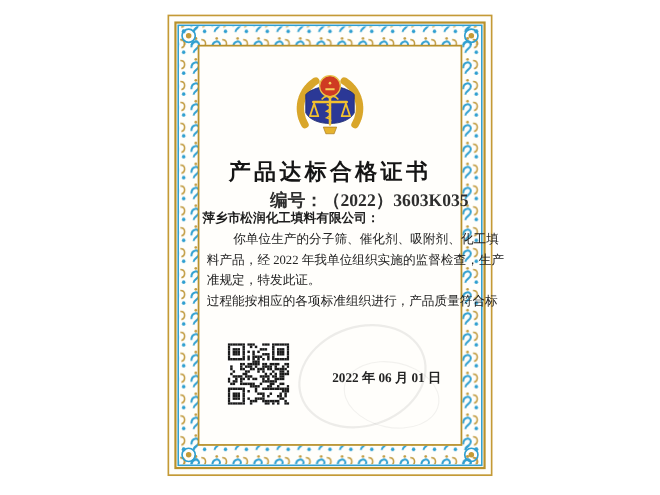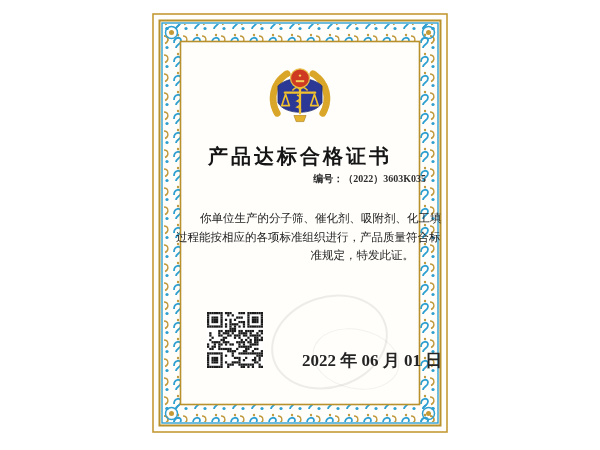--- a/index.html
+++ b/index.html
@@ -15,45 +15,45 @@
   .frame{position:absolute;left:0;top:0;}
   .content{position:absolute;left:0;top:0;width:296px;height:420px;}
   .emblem{position:absolute;left:110px;top:42px;}
   .cert-title{
     position:absolute;top:130px;left:0;width:296px;margin:0;
     text-align:center;font-size:20px;font-weight:bold;color:#151515;
     letter-spacing:3px;white-space:nowrap;
   }
   .number-line{
     position:absolute;top:159px;right:22px;
-    font-size:10px;font-weight:bold;color:#2e2e2e;white-space:nowrap;
+    font-size:16px;font-weight:bold;color:#2e2e2e;white-space:nowrap;
   }
   .company-line{
     position:absolute;top:178px;left:32px;
     font-size:11.5px;font-weight:bold;color:#1d1d1d;white-space:nowrap;
   }
   .body-lines{
-    position:absolute;top:196px;left:24px;width:238px;
-    font-size:11.5px;line-height:18.5px;color:#222;text-align:right;
+    position:absolute;top:196px;left:36px;width:238px;
+    font-size:11.5px;line-height:18.5px;color:#222;
   }
   .body-lines div{white-space:nowrap;}
   .body-lines div:first-child{text-indent:24px;}
   .validity-line{
     position:absolute;top:269px;left:32px;
     font-size:11.5px;color:#1d1d1d;white-space:nowrap;
   }
   .validity-line .lbl{font-weight:bold;}
   .qr{position:absolute;left:55px;top:299px;background:#ffffff;}
   .issuer-line{
     position:absolute;top:299px;right:36px;
     font-size:10.5px;font-weight:bold;color:#242424;white-space:nowrap;
   }
   .date-line{
-    position:absolute;top:336px;left:150px;
-    font-size:17px;font-weight:600;color:#242424;white-space:nowrap;
+    position:absolute;top:322px;left:150px;
+    font-size:12px;font-weight:600;color:#242424;white-space:nowrap;
   }
   .seal-ghost{
     position:absolute;left:118px;top:283px;width:115px;height:88px;
     border:2px solid rgba(140,140,140,0.16);border-radius:50%;
     transform:rotate(-18deg);
   }
   .seal-ghost2{
     position:absolute;left:160px;top:316px;width:86px;height:58px;
     border:1.5px solid rgba(150,150,150,0.12);border-radius:50%;
     transform:rotate(12deg);
@@ -127,25 +127,27 @@
         <path d="M40,44 Q46,37 50,43 Q54,37 60,44" fill="none" stroke="#f2c12e" stroke-width="2"></path>
         <path d="M46,50 Q55,53 46,58 Q55,61 46,66 Q53,68 50,71" fill="none" stroke="#f2c12e" stroke-width="1.8"></path>
       </svg>
 
       <h1 class="cert-title">产品达标合格证书</h1>
 
       <div class="number-line">
         <span>编号：</span><span>（2022）3603K035</span>
       </div>
 
+      <div class="company-line">萍乡市松润化工填料有限公司：</div>
 
       <div class="body-lines">
           <div>你单位生产的分子筛、催化剂、吸附剂、化工填</div>
+          <div>料产品，经 2022 年我单位组织实施的监督检查，生产</div>
+          <div>准规定，特发此证。</div>
           <div>过程能按相应的各项标准组织进行，产品质量符合标</div>
-          <div>准规定，特发此证。</div>
         </div>
 
 
       <div class="seal-ghost"></div>
       <div class="seal-ghost2"></div>
 
       <svg class="qr" width="56" height="56" viewBox="0 0 56 56">
           <g fill="#1a1a1a">
             <rect x="0.00" y="0.00" width="2.24" height="2.24"></rect>
             <rect x="2.24" y="0.00" width="2.24" height="2.24"></rect>

